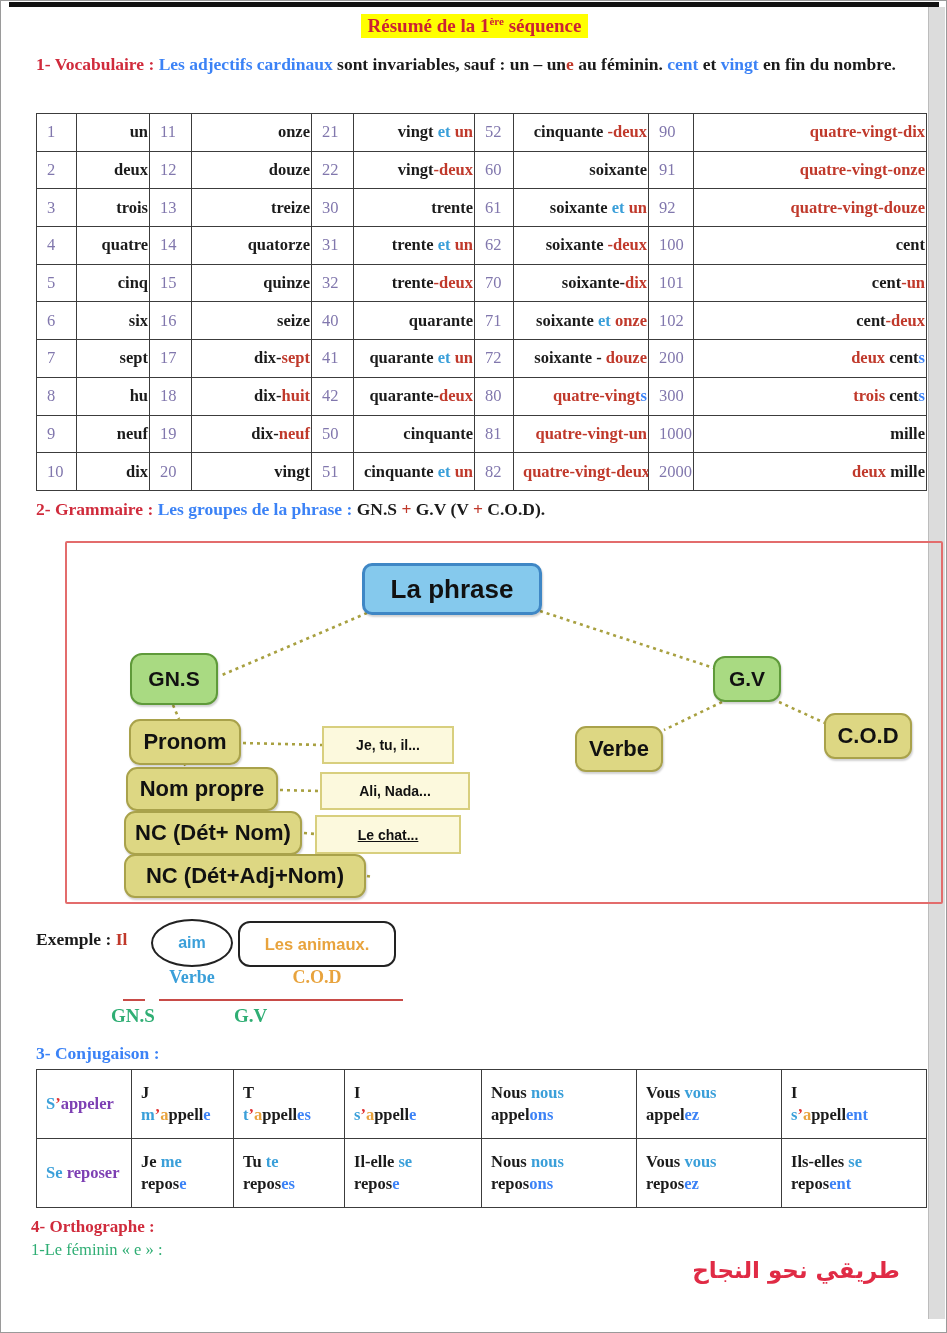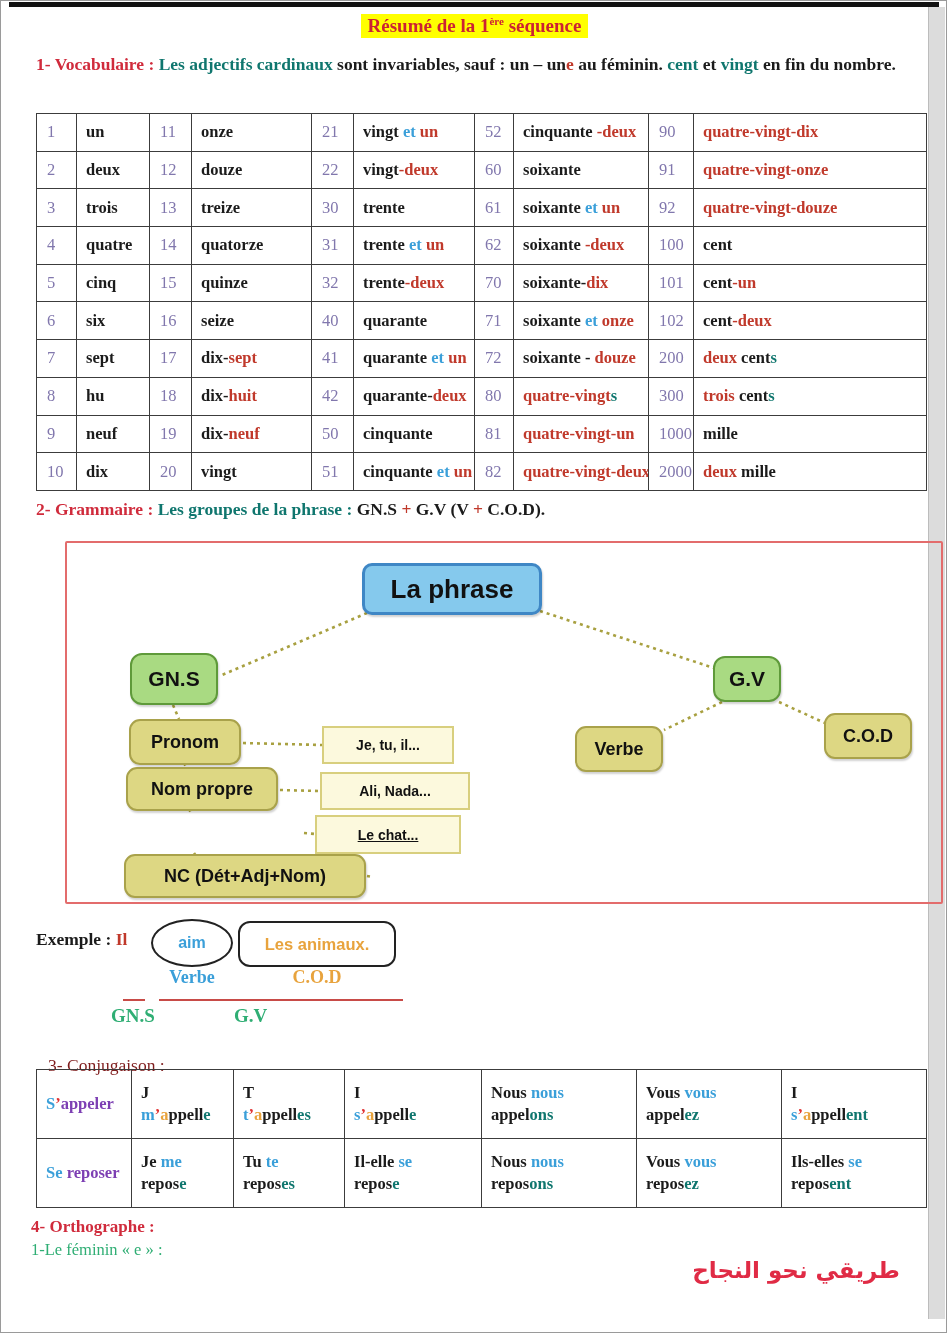--- a/index.html
+++ b/index.html
@@ -23,21 +23,21 @@
     font-size:17.5px;font-weight:bold;line-height:23px;margin:0;
   }
 
   table{border-collapse:collapse;table-layout:fixed;}
   .vocab{position:absolute;left:35px;top:112px;width:890px;}
   .vocab td{
     border:1.6px solid #3c3c3c;height:34.7px;vertical-align:middle;
     font-size:16.5px;overflow:hidden;white-space:nowrap;
   }
   .vocab td.num{padding-left:10px;font-weight:normal;}
-  .vocab td.word{padding-left:9px;font-weight:bold;}
+  .vocab td.word{padding-left:9px;font-weight:bold;text-align:right;}
 
   .g-heading{
     position:absolute;left:35px;top:498px;width:880px;margin:0;
     font-size:17.5px;font-weight:bold;
   }
 
   .diagram{
     position:absolute;left:35px;top:540px;width:878px;height:363px;
     border:2px solid var(--container_border);border-radius:2px;box-sizing:border-box;
     font-family:"Liberation Sans", sans-serif;
@@ -45,21 +45,21 @@
   }
   .connectors{position:absolute;left:0;top:0;width:878px;height:363px;}
   .conn{stroke:var(--connector);stroke-width:2.6;stroke-dasharray:3 4;fill:none;}
   .dbox{
     position:absolute;display:flex;align-items:center;justify-content:center;
     box-sizing:border-box;font-weight:bold;color:#111;
     box-shadow:1px 2px 2px rgba(0,0,0,0.18);
   }
   .root-box{background:var(--root_fill);border:3px solid var(--root_border);border-radius:10px;font-size:26px;}
   .group-box{background:var(--group_fill);border:2.5px solid var(--group_border);border-radius:12px;font-size:21px;}
-  .node-box{background:var(--node_fill);border:2px solid var(--node_border);border-radius:11px;font-size:18px;}
+  .node-box{background:var(--node_fill);border:2px solid var(--node_border);border-radius:11px;font-size:22px;}
   .ex-box{background:var(--example_fill);border:2px solid var(--example_border);border-radius:0;font-size:14px;box-shadow:none;font-weight:600;}
 
   #node-root{left:295px;top:20px;width:180px;height:52px;}
   #node-gns{left:63px;top:110px;width:88px;height:52px;}
   #node-gv{left:646px;top:113px;width:68px;height:46px;}
   #node-pronom{left:62px;top:176px;width:112px;height:46px;}
   #ex-pronom{left:255px;top:183px;width:132px;height:38px;}
   #node-nompropre{left:59px;top:224px;width:152px;height:44px;}
   #ex-nompropre{left:253px;top:229px;width:150px;height:38px;}
   #node-nc1{left:57px;top:268px;width:178px;height:44px;}
@@ -83,36 +83,36 @@
     font-family:"Liberation Sans", sans-serif;font-weight:bold;font-size:16.5px;color:#e8a33d;
   }
   .lbl-verbe{position:absolute;left:150px;top:966px;width:82px;text-align:center;font-size:18px;font-weight:bold;color:#3a9fd9;}
   .lbl-cod{position:absolute;left:237px;top:966px;width:158px;text-align:center;font-size:18px;font-weight:bold;color:#e8a33d;}
   .red-line{position:absolute;height:2px;background:#c84b47;}
   .rl-short{left:122px;top:998px;width:22px;}
   .rl-long{left:158px;top:998px;width:244px;}
   .lbl-gns{position:absolute;left:110px;top:1004px;font-size:19px;font-weight:bold;color:#2fae74;}
   .lbl-gv{left:233px;position:absolute;top:1004px;font-size:19px;font-weight:bold;color:#2fae74;}
 
-  .h3{position:absolute;left:35px;top:1042px;margin:12px;font-size:17.5px;font-weight:normal;color:#7f1d1d;}
+  .h3{position:absolute;left:35px;top:1042px;margin:0;font-size:17.5px;font-weight:bold;color:#3b82f6;}
   .conj{position:absolute;left:35px;top:1068px;width:890px;}
   .conj td{
     border:1.8px solid #3c3c3c;height:66px;vertical-align:middle;
     padding-left:9px;font-size:16.5px;font-weight:bold;line-height:22px;
     overflow:hidden;
   }
 
   .h4{position:absolute;left:30px;top:1216px;margin:0;font-size:17px;font-weight:bold;color:#d02b3c;}
   .h4-sub{position:absolute;left:30px;top:1239px;margin:0;font-size:16.5px;font-weight:normal;color:#2fae74;}
   .arabic{
     position:absolute;right:46px;top:1256px;direction:rtl;
     font-family:"DejaVu Sans", sans-serif;font-weight:bold;font-size:23px;color:#e02b45;
   }
 </style>
-<style id="dyn-style">.c-k{color:#1b1b1b;}.c-r{color:#c0392b;}.c-b{color:#3a9fd9;}.c-g{color:#0f766e;}.c-o{color:#e8a33d;}.c-p{color:#7d3fb3;}.c-n{color:#8177ad;}.c-h{color:#d02b3c;}.c-a{color:#e03131;}</style>
+<style id="dyn-style">.c-k{color:#1b1b1b;}.c-r{color:#c0392b;}.c-b{color:#3a9fd9;}.c-g{color:#3b82f6;}.c-o{color:#e8a33d;}.c-p{color:#7d3fb3;}.c-n{color:#8177ad;}.c-h{color:#d02b3c;}.c-a{color:#e03131;}</style>
 </head>
 <body>
 
 <div class="page">
   <div class="topbar"></div>
   <div class="right-edge"></div>
 
   <div class="title-wrap">
     <span class="title-hl"><span>Résumé de la 1</span><sup>ère</sup><span> séquence</span></span>
   </div>
@@ -273,20 +273,21 @@
       <path class="conn" d="M655,159 L597,187"></path>
       <path class="conn" d="M712,159 L760,181"></path>
     </svg>
     <div class="dbox root-box" id="node-root">La phrase</div>
     <div class="dbox group-box" id="node-gns">GN.S</div>
     <div class="dbox group-box" id="node-gv">G.V</div>
     <div class="dbox node-box" id="node-pronom">Pronom</div>
     <div class="dbox ex-box" id="ex-pronom">Je, tu, il...</div>
     <div class="dbox node-box" id="node-nompropre">Nom propre</div>
     <div class="dbox ex-box" id="ex-nompropre">Ali, Nada...</div>
+    <div class="dbox node-box" id="node-nc1">NC (Dét+ Nom)</div>
     <div class="dbox ex-box" id="ex-nc1">Le chat...</div>
     <div class="dbox node-box" id="node-nc2">NC (Dét+Adj+Nom)</div>
     <div class="dbox node-box" id="node-verbe">Verbe</div>
     <div class="dbox node-box" id="node-cod">C.O.D</div>
   </div>
 
   <div class="example-label"><span class="c-k">Exemple :   </span><span class="c-r">Il</span></div>
   <div class="ex-ellipse">
       <span>aim</span>
     </div>

